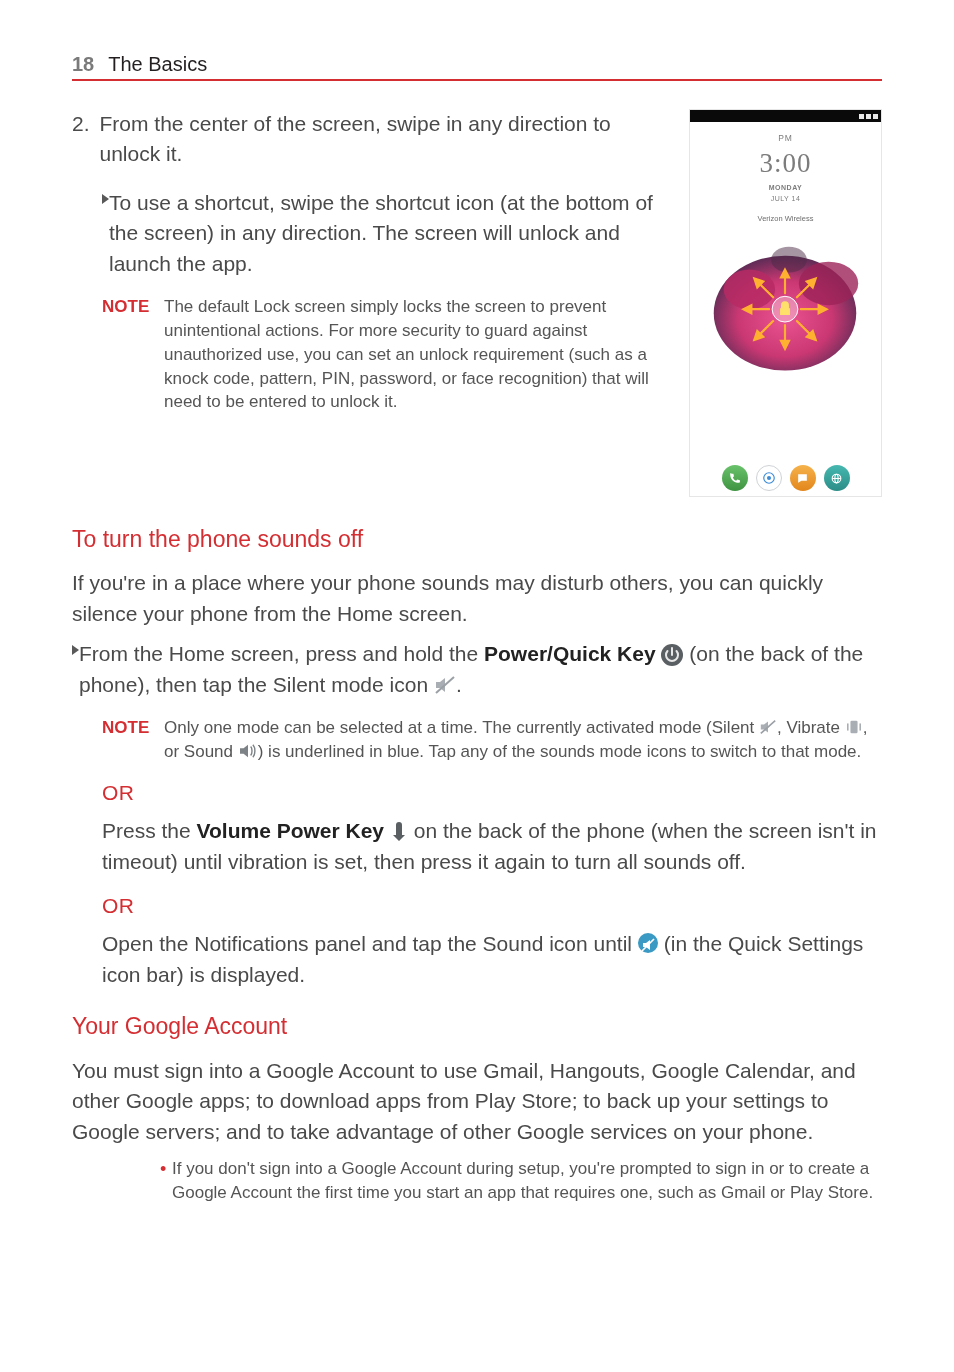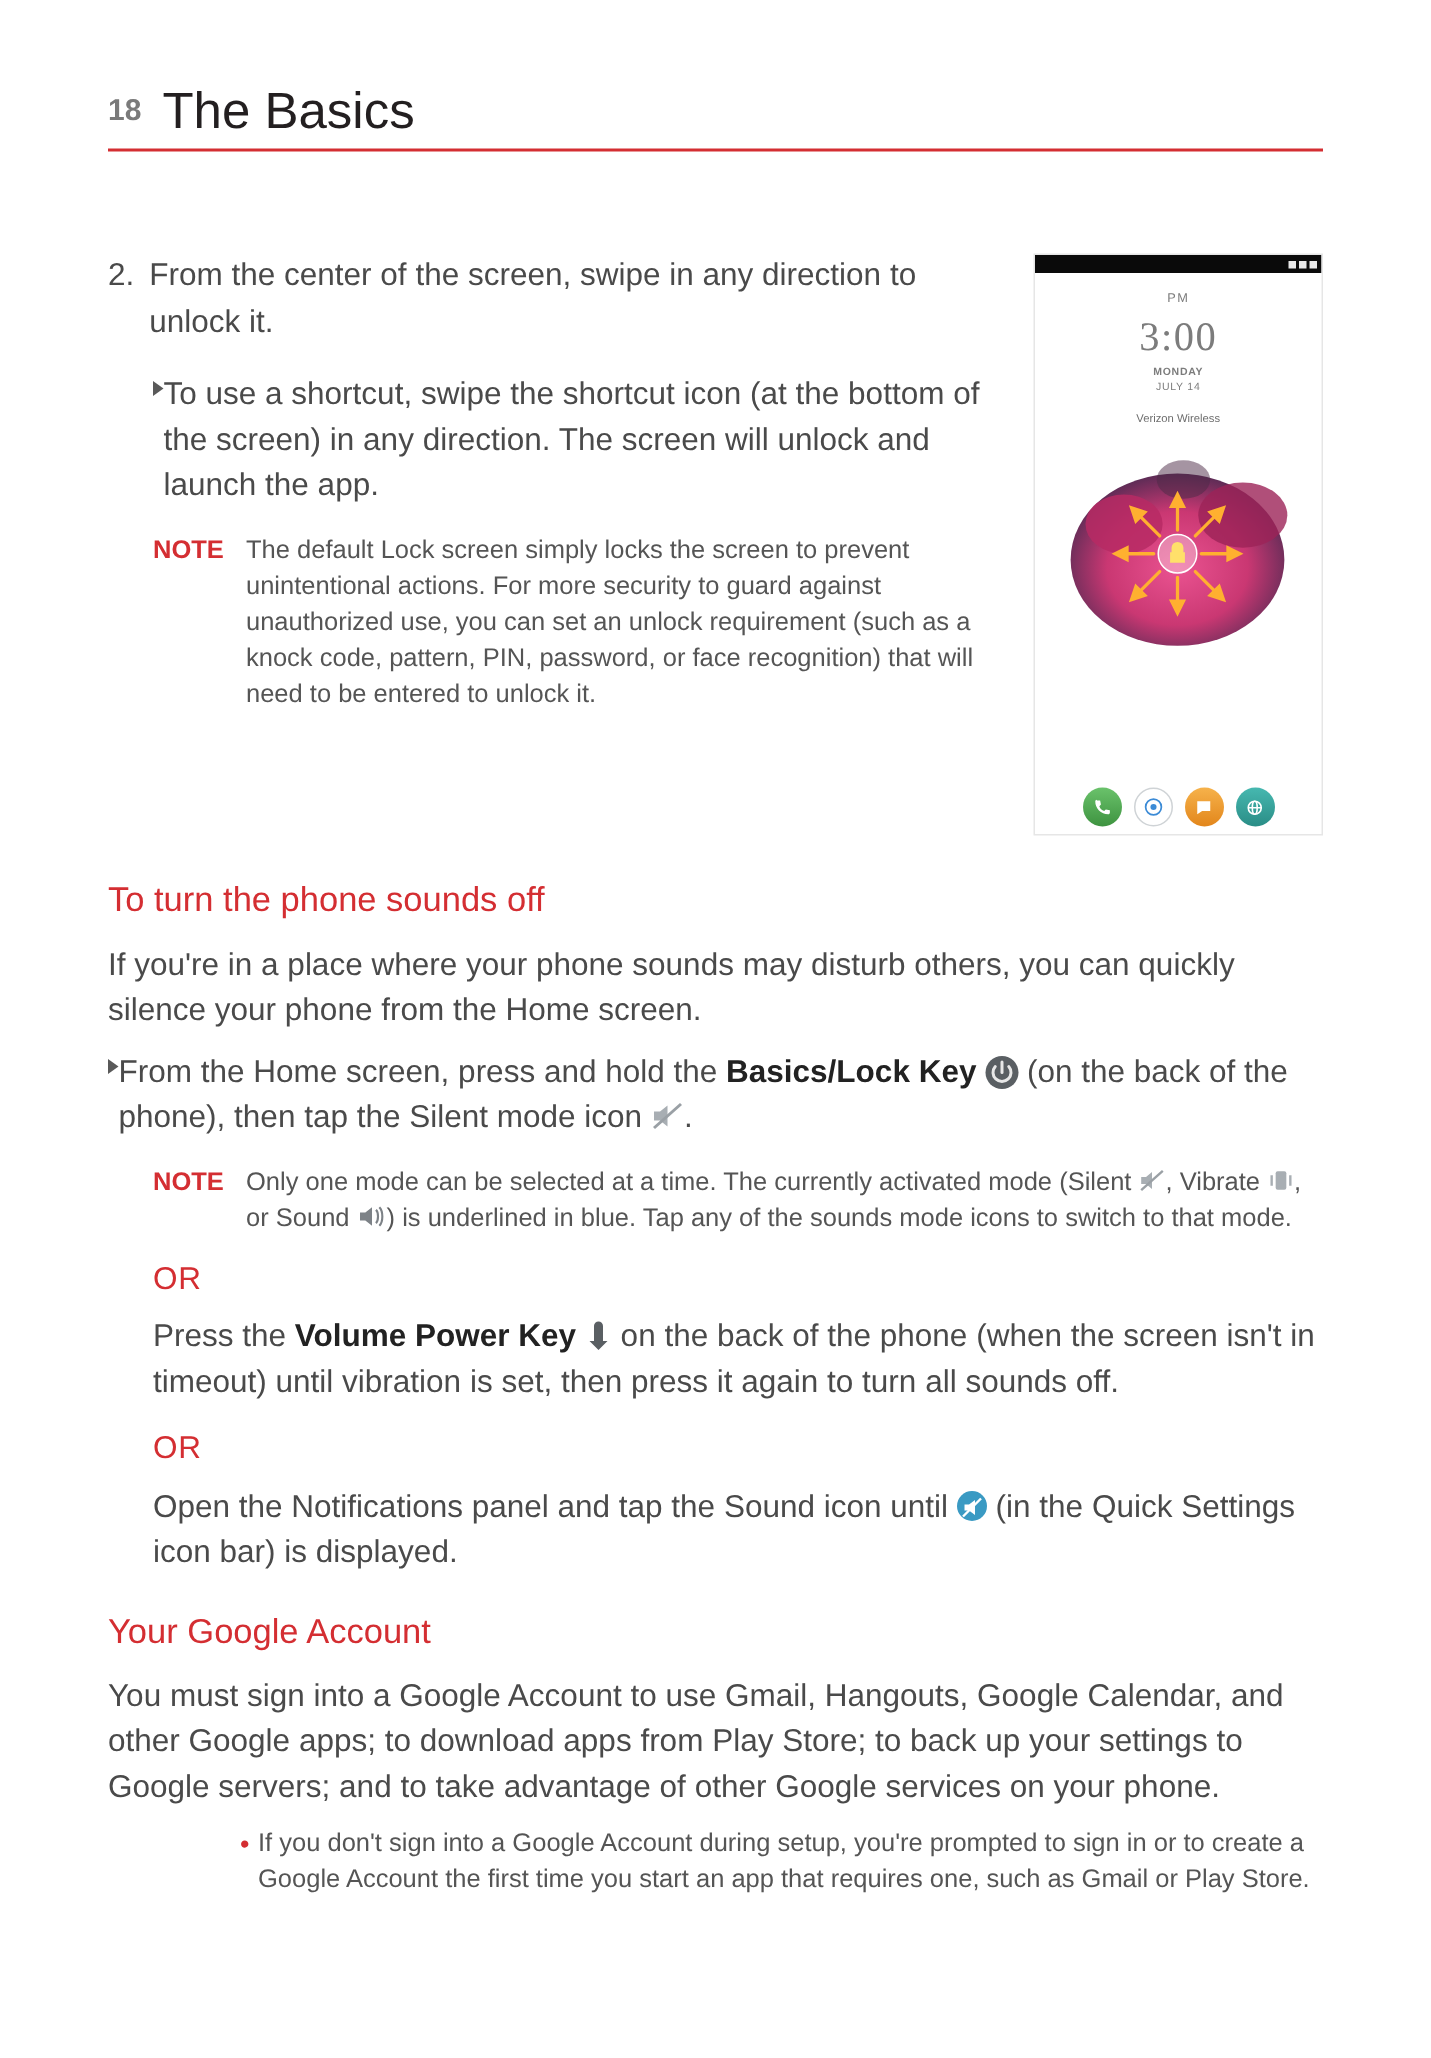--- a/index.html
+++ b/index.html
@@ -9,27 +9,27 @@
     background: #fff;
     font-family: "Helvetica Neue", Helvetica, Arial, sans-serif;
     color: #4a4a4a;
     font-size: 21px;
     line-height: 1.45;
     font-weight: 300;
   }
   .page { padding: 50px 72px 60px 72px; }
   .page-header {
     display: flex;
-    align-items: center;
+    align-items: flex-end;
     border-bottom: 2px solid #d42e32;
     gap: 14px;
-    margin-bottom: 68px;
+    margin-bottom: 28px;
   }
   .page-number { color: #7a7a7a; font-size: 20px; font-weight: 600; }
-  .section-title { color: #231f20; font-size: 34px; font-weight: 300; }
+  .section-title { color: #231f20; font-size: 20px; font-weight: 300; }
   .columns { display: flex; gap: 22px; align-items: flex-start; }
   .textcol { flex: 1; }
   .ol-item { display: flex; gap: 10px; margin-bottom: 18px; }
   .indent { padding-left: 30px; }
   .bullet-row { display: flex; margin-bottom: 16px; align-items: flex-start; }
   .bullet-row .tri { margin-top: 6px; }
   .tri {
     display: inline-block;
     width: 0; height: 0;
     border-top: 5px solid transparent;
@@ -195,21 +195,21 @@
       </div>
     </div>
   </div>
 
   <div class="subhead">To turn the phone sounds off</div>
   <p class="para">If you're in a place where your phone sounds may disturb others, you can quickly silence your phone from the Home screen.</p>
 
   <div class="bullet-row" style="padding-left:0; margin-top:10px">
     <span class="tri"></span>
     <span class="inline-txt">
-      <span>From the Home screen, press and hold the </span><b class="key">Basics/Lock Key</b>
+      <span>From the Home screen, press and hold the </span><b class="key">Power/Quick Key</b>
       <span class="ic-round" style="background:#5a5f63">
         <svg width="22" height="22" viewBox="0 0 22 22">
             <path d="M11 4v7" stroke="#e8e8e8" stroke-width="2" stroke-linecap="round"></path>
             <path d="M6.5 7a6 6 0 1 0 9 0" stroke="#e8e8e8" stroke-width="2" fill="none" stroke-linecap="round"></path>
           </svg>
       </span><span> (on the back of the phone), then tap the Silent mode icon </span><span class="ic">
         <svg width="22" height="20" viewBox="0 0 22 20">
             <path d="M2 7h4l5-4v14l-5-4H2z" fill="#a8aeb3"></path>
             <line x1="2" y1="18" x2="20" y2="2" stroke="#9aa0a5" stroke-width="2"></line>
           </svg>

